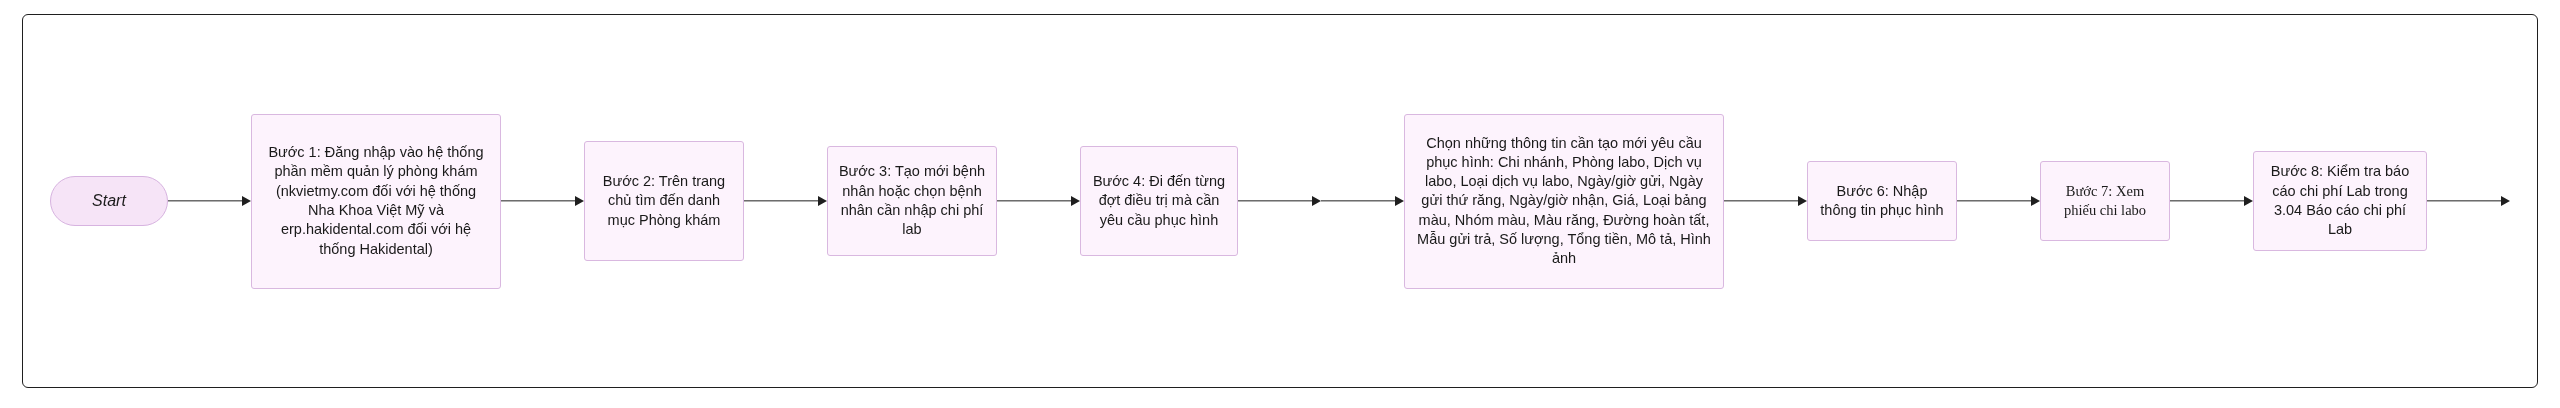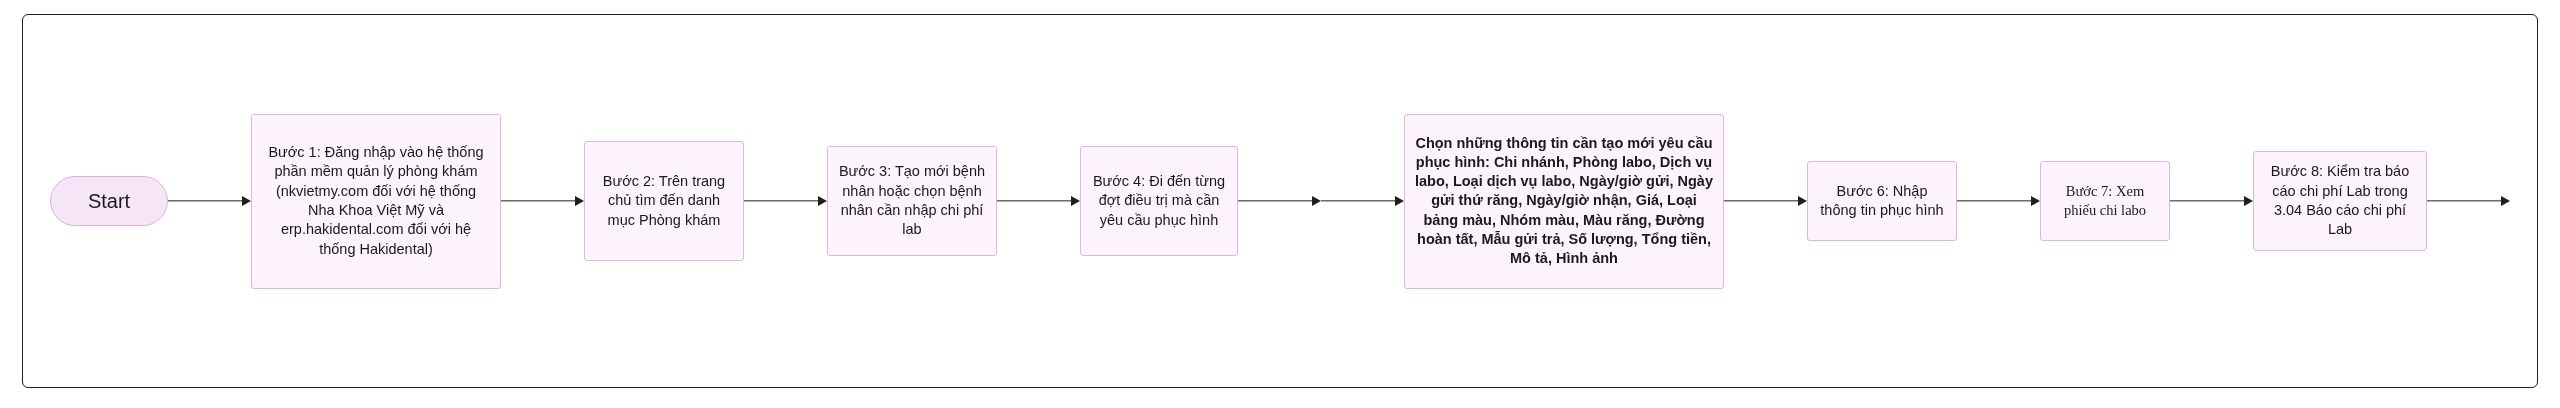--- a/index.html
+++ b/index.html
@@ -52,23 +52,24 @@
     justify-content: center;
     text-align: center;
     line-height: 1.33;
     white-space: pre-line;
     flex: 0 0 auto;
   }
   .node.terminal {
     border-radius: 999px;
     width: 118px;
     height: 50px;
-    font-size: 20px;
+    font-size: 16px;
     background: #f6e4f7;
     border-color: #d7b3e0;
+    font-style: italic;
   }
   .node.process {
     border-radius: 3px;
     font-size: 14.5px;
     padding: 8px 9px;
   }
   .arrow {
     flex: 1 1 auto;
     position: relative;
     height: 12px;
@@ -95,21 +96,21 @@
     border-top: 5px solid transparent;
     border-bottom: 5px solid transparent;
     border-left: 9px solid #1f1f1f;
   }
   
   .n-step1 { width: 250px; height: 175px; text-align: center; }
   .n-step2 { width: 160px; height: 120px; }
   .n-step3 { width: 170px; height: 110px; }
   .n-step4 { width: 158px; height: 110px; }
   .n-step5 { width: 158px; height: 100px; }
-  .n-detail { width: 320px; height: 175px; font-size: 14px; font-weight: bold; }
+  .n-detail { width: 320px; height: 175px; font-size: 14px; }
   .n-step6 { width: 150px; height: 80px; }
   .n-step7 { width: 130px; height: 80px; font-family: Liberation Serif, serif; }
   .n-step8 { width: 174px; height: 100px; }
 </style>
 </head>
 <body>
 
 <div id="canvas">
 
   <div class="outer-frame"></div>

